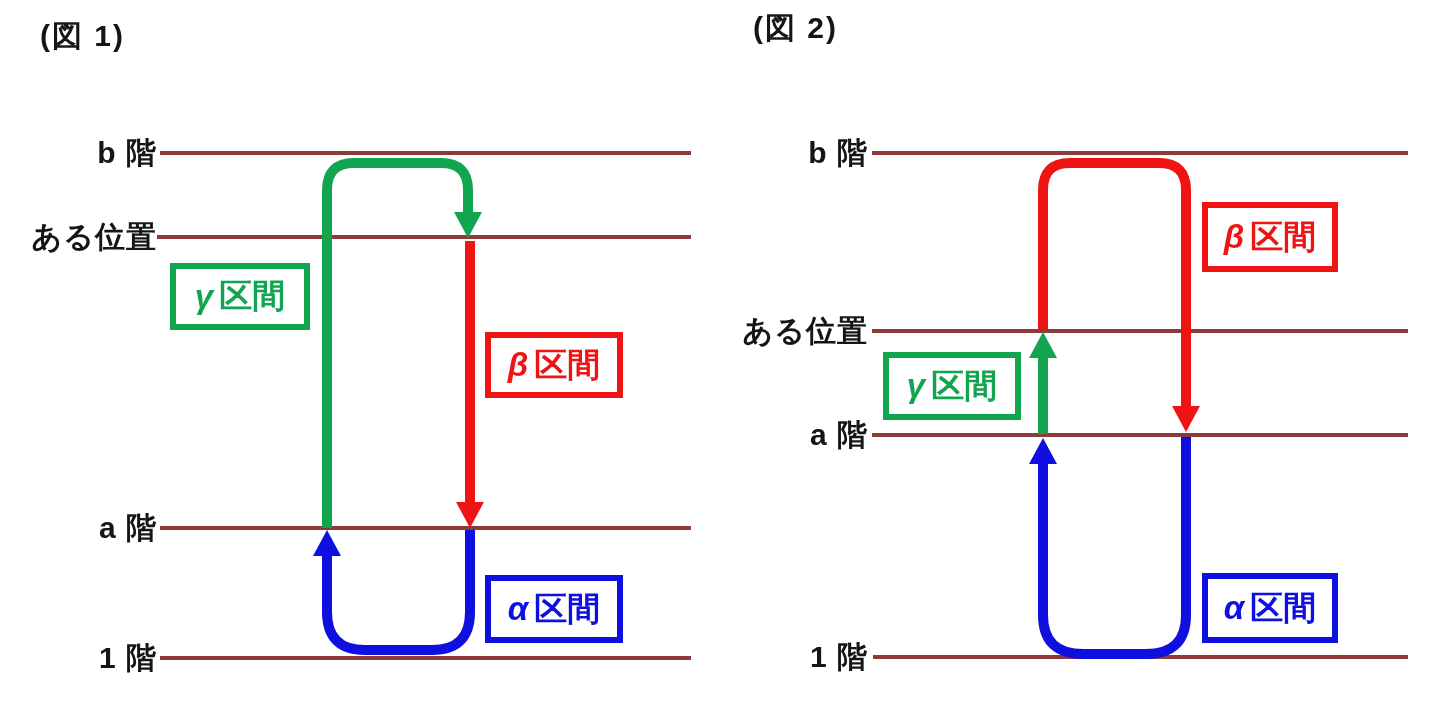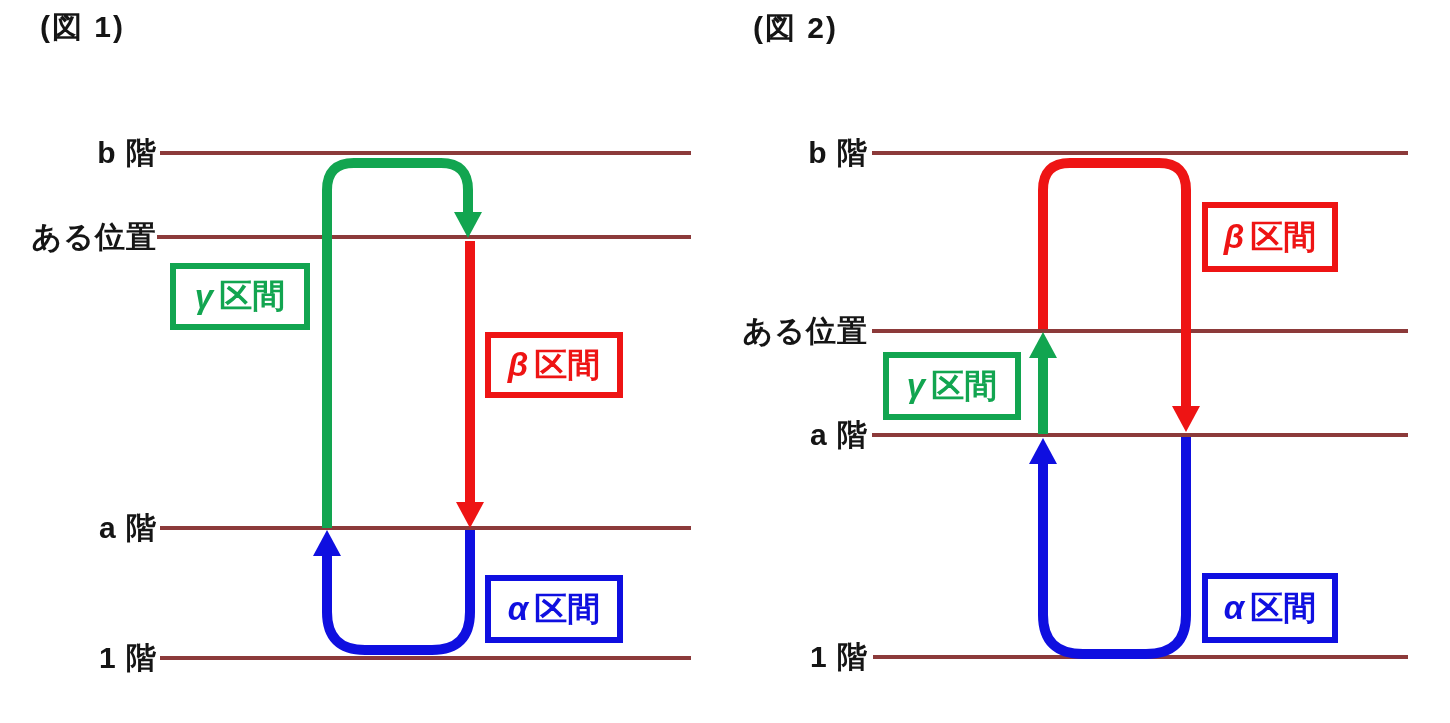--- a/index.html
+++ b/index.html
@@ -62,21 +62,21 @@
   }
   .box-gamma{border:6px solid #12a550;color:#12a550;}
   .box-beta {border:6px solid #ee1414;color:#ee1414;}
   .box-alpha{border:6px solid #0f0fe0;color:#0f0fe0;}
 </style>
 </head>
 <body>
 
 <div class="canvas">
 
-  <div class="fig-title" style="left:40px;top:7px">(図 1)</div>
+  <div class="fig-title" style="left:40px;top:16px">(図 1)</div>
 
   <div class="floor-line" style="left:160px;top:151px;width:531px"></div>
   <div class="floor-line" style="left:157px;top:235px;width:534px"></div>
   <div class="floor-line" style="left:160px;top:526px;width:531px"></div>
   <div class="floor-line" style="left:160px;top:656px;width:531px"></div>
 
   <div class="floor-label" style="right:1293px;top:131px">b 階</div>
   <div class="floor-label" style="right:1293px;top:215px">ある位置</div>
   <div class="floor-label" style="right:1293px;top:506px">a 階</div>
   <div class="floor-label" style="right:1293px;top:636px">1 階</div>

